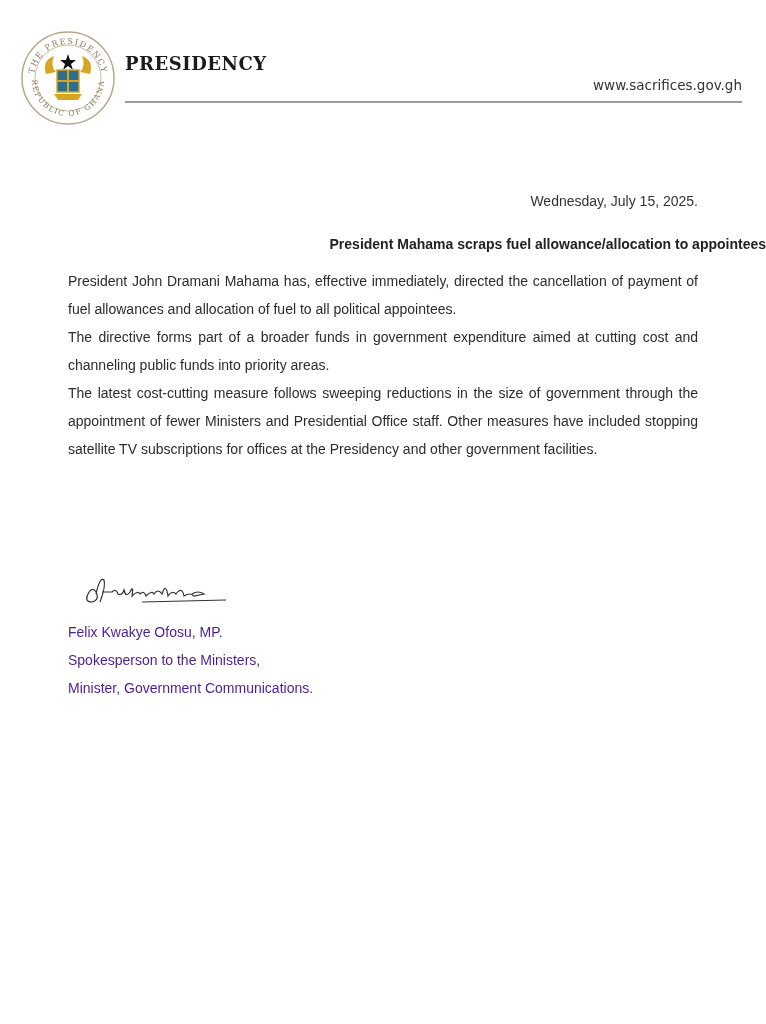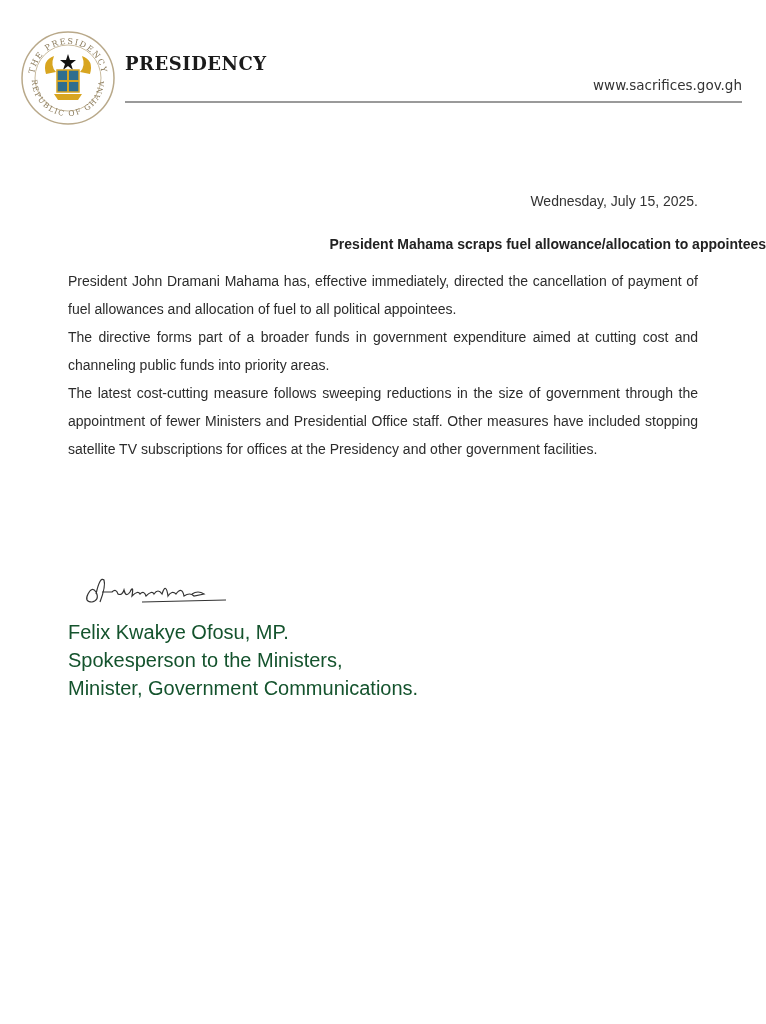--- a/index.html
+++ b/index.html
@@ -6,21 +6,21 @@
   body { width: 766px; height: 1024px; position: relative; overflow: hidden; font-family: "Liberation Sans", sans-serif; color: #2a2a2a; }
   .seal { position: absolute; left: 20px; top: 30px; width: 96px; height: 96px; }
   .brand { position: absolute; left: 125px; top: 54px; font-family: "DejaVu Serif", serif; font-weight: bold; color: #1a1a1a; line-height: 19px; font-size: 18px; letter-spacing: 0.5px; text-align: right; }
   .rule { position: absolute; left: 125px; top: 101px; width: 617px; height: 2px; background: #9a9a9a; }
   .url { position: absolute; right: 24px; top: 77px; font-family: "DejaVu Sans", sans-serif; font-size: 13.5px; color: #333; }
   .date { position: absolute; right: 68px; top: 193px; font-size: 14px; color: #333; }
   .title { position: absolute; left: 0; width: 766px; top: 236px; text-align: right; font-weight: bold; font-size: 14px; color: #222; }
   .body { position: absolute; left: 68px; width: 630px; top: 267px; font-size: 14px; line-height: 28px; color: #2c2c2c; }
   .body p { margin: 0; text-align: justify; }
   .sig { position: absolute; left: 82px; top: 572px; width: 150px; height: 40px; }
-  .signer { position: absolute; left: 68px; top: 618px; font-size: 20px; line-height: 28px; color: #14532d; }
+  .signer { position: absolute; left: 68px; top: 618px; font-size: 14px; line-height: 28px; color: #4c1d95; }
   .signer div { margin: 0; }
 </style>
 </head>
 <body>
 
 <svg class="seal" viewBox="0 0 96 96">
   <circle cx="48" cy="48" r="46" fill="#fff" stroke="#b9a98a" stroke-width="1.5"></circle>
   <circle cx="48" cy="48" r="33" fill="none" stroke="#c9bb9e" stroke-width="1"></circle>
   <defs>
     <path id="arcTop" d="M14,48 A34,34 0 0,1 82,48"></path>

